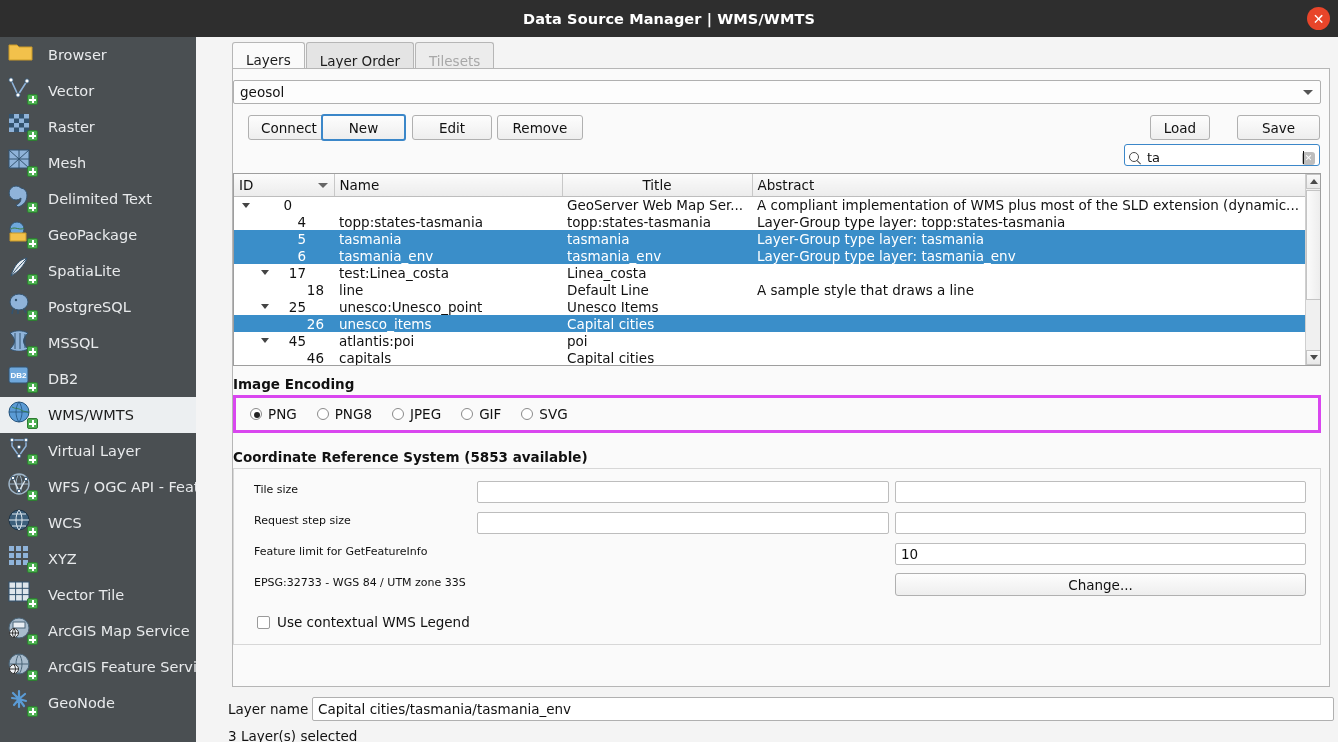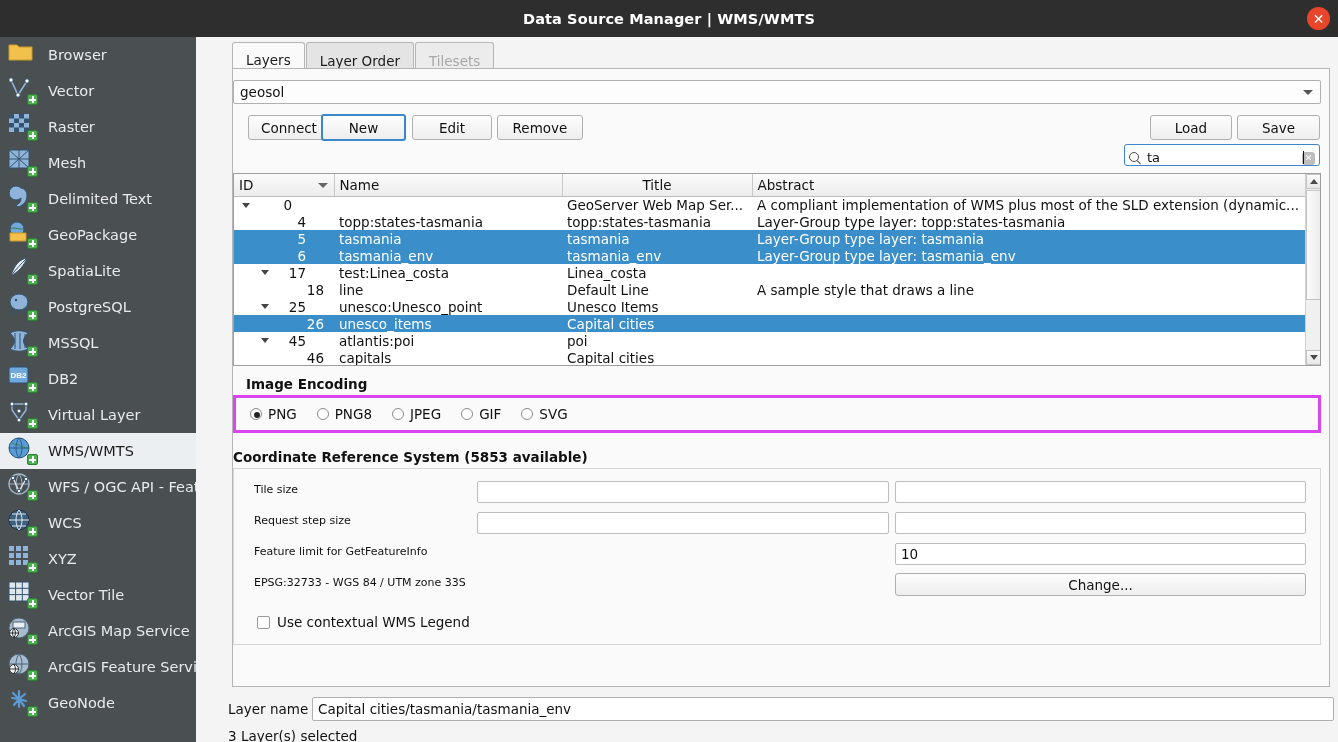--- a/index.html
+++ b/index.html
@@ -100,21 +100,21 @@
     font-size: 13.5px; color: #111; cursor: pointer;
     display: flex; align-items: center; justify-content: center;
     font-family: "DejaVu Sans", "Liberation Sans", sans-serif;
   }
   .btn.default { border: 2px solid #3b87c9; }
 
   #btn-connect { position: absolute; left: 24px; top: 78px; width: 82px; }
   #btn-new     { position: absolute; left: 97px; top: 77px; width: 85px; height: 27px;}
   #btn-edit    { position: absolute; left: 188px; top: 78px; width: 80px; }
   #btn-remove  { position: absolute; left: 273px; top: 78px; width: 86px; }
-  #btn-load    { position: absolute; left: 926px; top: 78px; width: 82px; }
+  #btn-load    { position: absolute; left: 926px; top: 78px; width: 60px; }
   #btn-save    { position: absolute; left: 1013px; top: 78px; width: 83px; }
 
   
   #search-box {
     position: absolute; left: 900px; top: 107px; width: 196px; height: 22px;
     background: #fff; border: 1px solid #3b87c9; border-radius: 3px;
     display: flex; align-items: flex-end; padding: 0 4px;
   }
   #search-box .mag {
     width: 13px; height: 13px; margin-right: 5px; flex: 0 0 13px;
@@ -193,21 +193,21 @@
     position: absolute; left: 0; top: 16px; width: 15px; height: 110px;
     background: linear-gradient(90deg,#fbfbfb,#ededed);
     border: 1px solid #c4c4c4; cursor: pointer;
   }
   #sb-down { position: absolute; bottom: 0; left: 0; }
 
   
   .grp-title {
     position: absolute; font-size: 13.5px; font-weight: bold; color: #111;
   }
-  #enc-title { left: 22px; top: 339px; }
+  #enc-title { left: 9px; top: 339px; }
   #enc-box {
     position: absolute; left: 9px; top: 358px; width: 1088px; height: 38px;
     border: 3px solid #d946ef; background: #fafafa;
     display: flex; align-items: center; padding-left: 14px;
   }
   .radio { display: flex; align-items: center; margin-right: 20px; cursor: pointer; }
   .radio .dot {
     width: 12px; height: 12px; border-radius: 50%;
     border: 1px solid #8a8a8a; background: #fff; margin-right: 6px;
     position: relative; flex: 0 0 12px;
@@ -340,37 +340,37 @@
           </svg><span class="plus"></span></span>
         <span class="lbl">MSSQL</span>
       </div>
       <div class="side-item">
         <span class="ico"><svg width="24" height="22" viewBox="0 0 24 22">
             <rect x="1" y="2" width="19" height="16" rx="2" fill="#6fa8dc" stroke="#33536f"></rect>
             <text x="10.5" y="13" font-size="8" font-family="sans-serif" fill="#fff" text-anchor="middle" font-weight="bold">DB2</text>
           </svg><span class="plus"></span></span>
         <span class="lbl">DB2</span>
       </div>
+      <div class="side-item selected">
+        <span class="ico"><svg width="26" height="24" viewBox="0 0 26 24">
+            <circle cx="11" cy="11" r="10" fill="#5b9bd5" stroke="#23527c"></circle>
+            <path d="M1 11h20M11 1c4 5 4 15 0 20M11 1c-4 5 -4 15 0 20" stroke="#23527c" fill="none" opacity=".8"></path>
+            <path d="M4 6c3 2 7 1 9 3 2 2 6 1 8 3" stroke="#2d7a2d" fill="none" opacity=".7"></path>
+          </svg><span class="plus"></span></span>
+        <span class="lbl">WMS/WMTS</span>
+      </div>
       <div class="side-item">
         <span class="ico"><svg width="24" height="22" viewBox="0 0 24 22">
             <path d="M4 3h14v6l-7 10-7-10z" fill="none" stroke="#8fb3d9" stroke-width="1.5"></path>
             <circle cx="4" cy="3" r="2" fill="#ffffff" stroke="#33536f"></circle>
             <circle cx="18" cy="3" r="2" fill="#ffffff" stroke="#33536f"></circle>
             <circle cx="11" cy="19" r="2" fill="#ffffff" stroke="#33536f"></circle>
             <circle cx="11" cy="10" r="2" fill="#ffffff" stroke="#33536f"></circle>
           </svg><span class="plus"></span></span>
         <span class="lbl">Virtual Layer</span>
-      </div>
-      <div class="side-item selected">
-        <span class="ico"><svg width="26" height="24" viewBox="0 0 26 24">
-            <circle cx="11" cy="11" r="10" fill="#5b9bd5" stroke="#23527c"></circle>
-            <path d="M1 11h20M11 1c4 5 4 15 0 20M11 1c-4 5 -4 15 0 20" stroke="#23527c" fill="none" opacity=".8"></path>
-            <path d="M4 6c3 2 7 1 9 3 2 2 6 1 8 3" stroke="#2d7a2d" fill="none" opacity=".7"></path>
-          </svg><span class="plus"></span></span>
-        <span class="lbl">WMS/WMTS</span>
       </div>
       <div class="side-item">
         <span class="ico"><svg width="26" height="24" viewBox="0 0 26 24">
             <circle cx="11" cy="11" r="10" fill="none" stroke="#9fb6c9" stroke-width="1.4"></circle>
             <path d="M1 11h20M11 1c4 5 4 15 0 20M11 1c-4 5 -4 15 0 20" stroke="#9fb6c9" fill="none"></path>
             <path d="M5 5 L11 18 L18 6" fill="none" stroke="#dfe8ef" stroke-width="1.3"></path>
             <circle cx="5" cy="5" r="1.8" fill="#ffffff" stroke="#33536f"></circle>
             <circle cx="11" cy="18" r="1.8" fill="#ffffff" stroke="#33536f"></circle>
             <circle cx="18" cy="6" r="1.8" fill="#ffffff" stroke="#33536f"></circle>
           </svg><span class="plus"></span></span>

